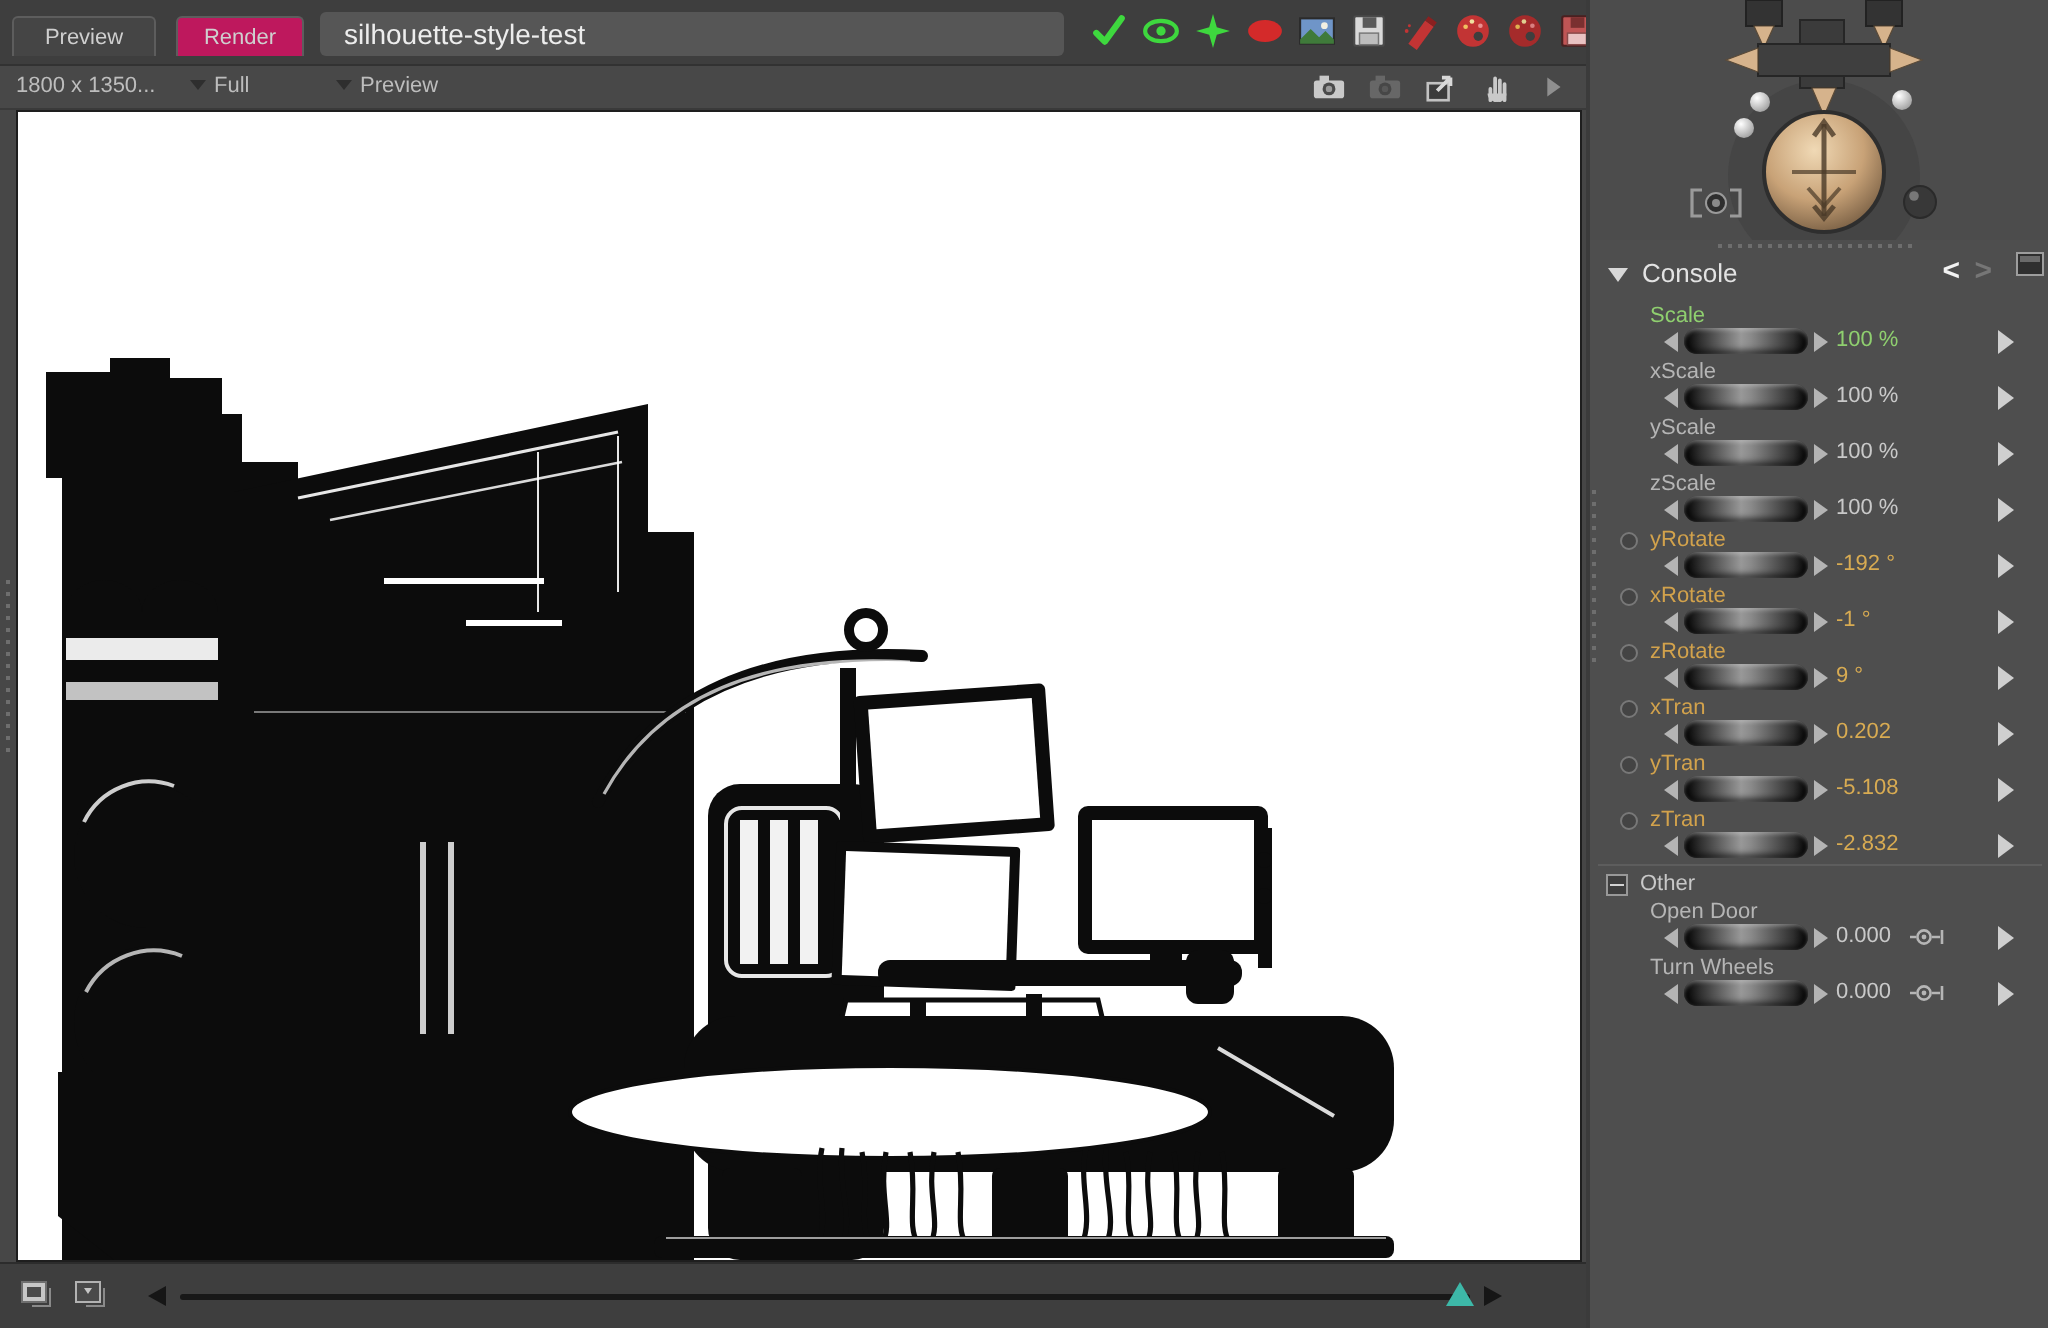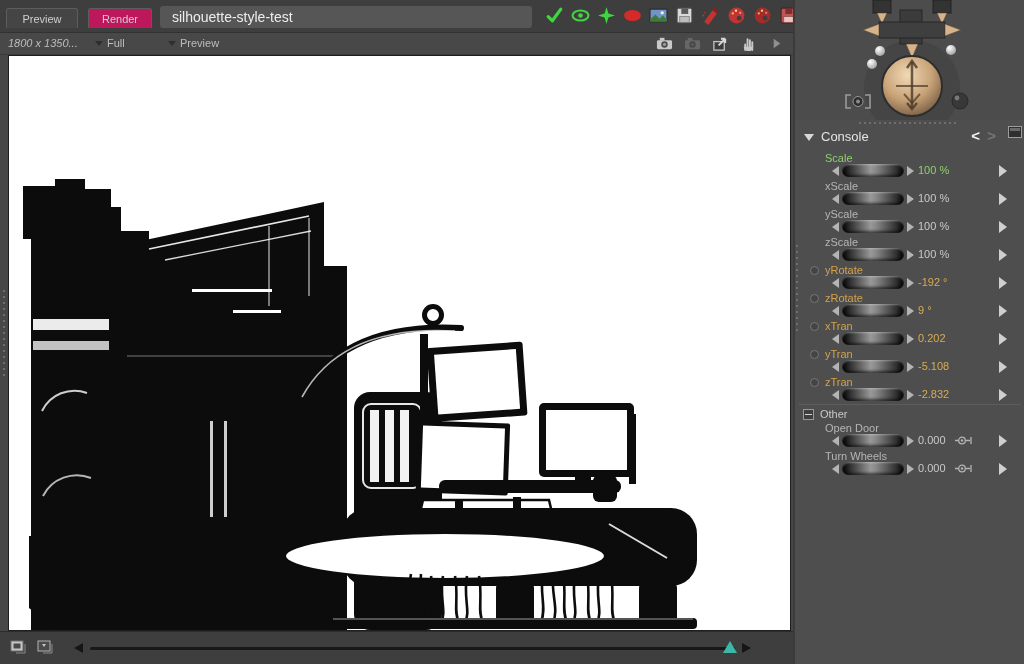--- a/index.html
+++ b/index.html
@@ -10,21 +10,21 @@
   .tabbar{position:absolute;left:0;top:0;width:793px;height:32px;background:#3e3e3e;border-bottom:1px solid #323232;}
   .tab{position:absolute;top:8px;height:20px;line-height:20px;text-align:center;font-size:11px;color:#cfcfcf;
        background:#454545;border:1px solid #5d5d5d;border-bottom:none;border-radius:3px 3px 0 0;box-sizing:border-box;}
   .tab.t-preview{left:6px;width:72px;}
   .tab.t-render{left:88px;width:64px;background:#be185d;}
   .namefield{position:absolute;left:160px;top:6px;width:372px;height:22px;background:#565656;border-radius:3px;
              color:#ededed;font-size:14px;line-height:22px;padding-left:12px;box-sizing:border-box;white-space:nowrap;overflow:hidden;}
   .tbicons{position:absolute;left:545px;top:6px;display:flex;gap:7px;}
   .tbicons svg{width:19px;height:19px;display:block;}
   .viewbar{position:absolute;left:0;top:33px;width:793px;height:21px;background:#484848;border-bottom:1px solid #3a3a3a;font-size:11px;}
-  .vb-res{position:absolute;left:8px;top:4px;color:#bdbdbd;font-style:italic;}
+  .vb-res{position:absolute;left:8px;top:4px;color:#bdbdbd;}
   .vb-dd{position:absolute;top:4px;color:#bdbdbd;cursor:default;}
   .vb-dd .ddtri{display:inline-block;width:0;height:0;border-left:4px solid transparent;border-right:4px solid transparent;
                 border-top:5px solid #2e2e2e;margin-right:4px;vertical-align:1px;}
   .vb-full{left:95px;} .vb-prev{left:168px;}
   .vbicons{position:absolute;right:8px;top:2px;display:flex;gap:11px;align-items:center;}
   .vbicons svg{width:17px;height:17px;display:block;}
   
   .canvasrow{position:absolute;left:0;top:55px;width:793px;height:576px;background:#464646;}
   .handleL{position:absolute;left:0;top:0;width:8px;height:576px;background:#474747;}
   .handleL::after{content:"";position:absolute;left:3px;top:235px;width:2px;height:90px;
@@ -466,20 +466,31 @@
         <span class="plabel" style="color: rgb(210, 162, 76);">yRotate</span>
         <div class="sline">
           <span class="arrL"></span>
           <span class="track"></span>
           <span class="arrR"></span>
           <span class="pvalue" style="color: rgb(216, 171, 82);">-192 °</span>
           <span class="spin"></span>
         </div>
       </div>
 
+      <div class="param">
+        <span class="dial"></span>
+        <span class="plabel" style="color: rgb(210, 162, 76);">xRotate</span>
+        <div class="sline">
+          <span class="arrL"></span>
+          <span class="track"></span>
+          <span class="arrR"></span>
+          <span class="pvalue" style="color: rgb(216, 171, 82);">-1 °</span>
+          <span class="spin"></span>
+        </div>
+      </div>
 
       <div class="param">
         <span class="dial"></span>
         <span class="plabel" style="color: rgb(210, 162, 76);">zRotate</span>
         <div class="sline">
           <span class="arrL"></span>
           <span class="track"></span>
           <span class="arrR"></span>
           <span class="pvalue" style="color: rgb(216, 171, 82);">9 °</span>
           <span class="spin"></span>

